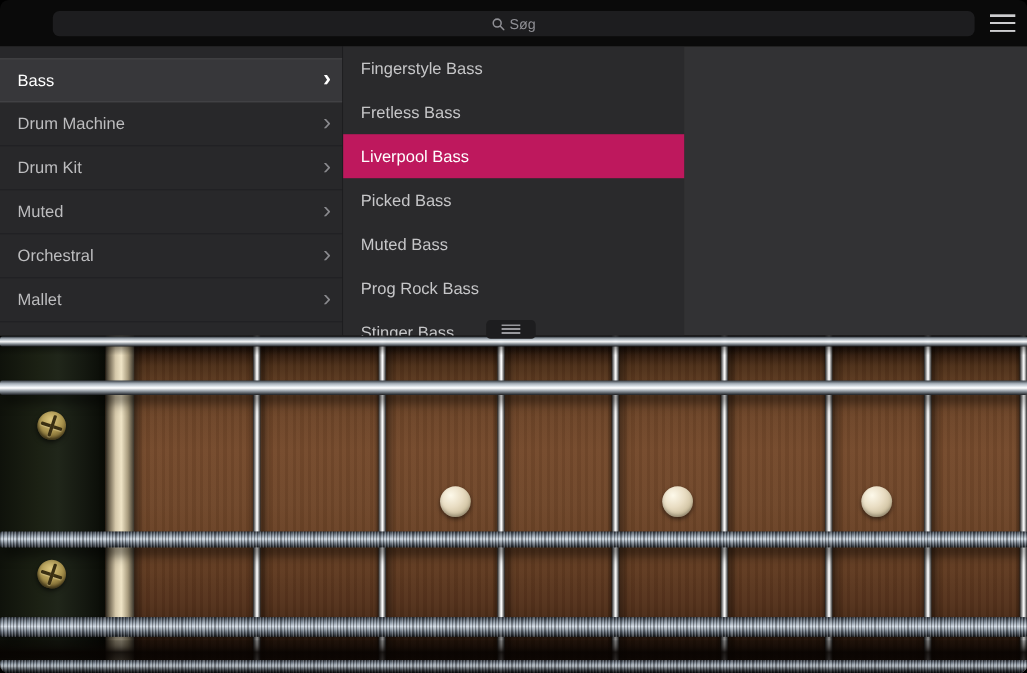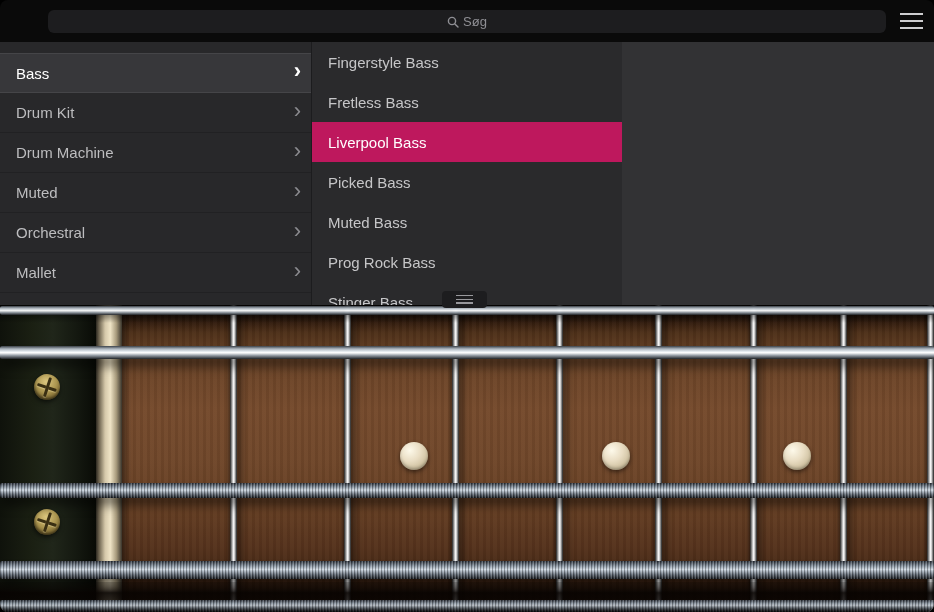--- a/index.html
+++ b/index.html
@@ -146,25 +146,25 @@
   </div>
 
   <div class="overlay">
 
     <div class="cat-panel">
       <div class="cat-row selected">
         <span>Bass</span>
         <span class="chev"></span>
       </div>
       <div class="cat-row">
+        <span>Drum Machine</span>
+        <span class="chev"></span>
+      </div>
+      <div class="cat-row">
         <span>Drum Kit</span>
-        <span class="chev"></span>
-      </div>
-      <div class="cat-row">
-        <span>Drum Machine</span>
         <span class="chev"></span>
       </div>
       <div class="cat-row">
         <span>Muted</span>
         <span class="chev"></span>
       </div>
       <div class="cat-row">
         <span>Orchestral</span>
         <span class="chev"></span>
       </div>

